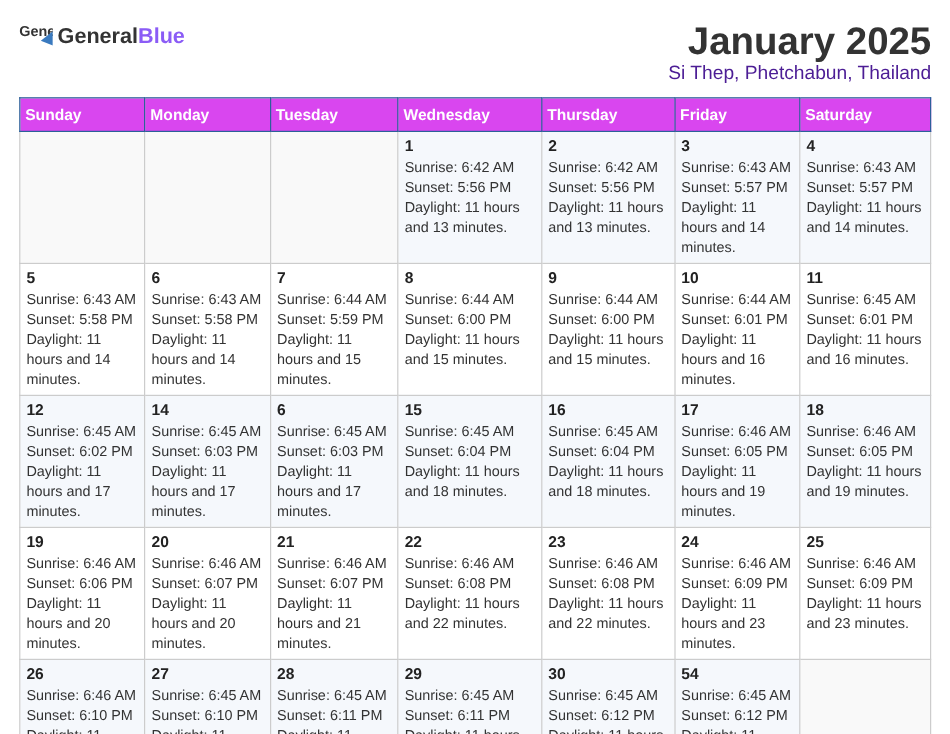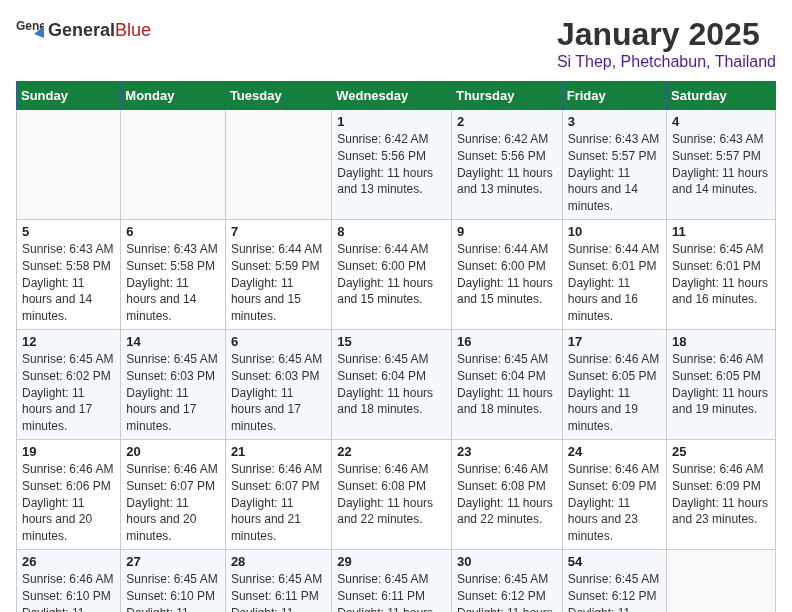--- a/index.html
+++ b/index.html
@@ -19,38 +19,38 @@
     .logo {
       display: flex;
       align-items: center;
       gap: 4px;
     }
     .logo-icon {
       width: 28px;
       height: 28px;
     }
     .title-area {
-      text-align: left;
+      text-align: right;
     }
     .calendar-title {
       font-size: 32px;
       font-weight: bold;
       color: #333;
     }
     .calendar-subtitle {
       font-size: 16px;
       color: #4c1d95;
     }
     table {
       width: 100%;
       border-collapse: collapse;
       font-size: 11px;
     }
     thead tr {
-      background-color: #15803d;
+      background-color: #d946ef;
       color: #fff;
     }
     thead th {
       padding: 6px 4px;
       text-align: left;
       font-size: 13px;
       font-weight: bold;
       border: 1px solid #2d6099;
     }
     tbody tr {
@@ -88,21 +88,21 @@
 </head>
 <body>
 
 <div class="header-area">
   <div class="logo">
     <svg class="logo-icon" viewBox="0 0 28 28" xmlns="http://www.w3.org/2000/svg">
       <text x="0" y="14" font-size="12" font-weight="bold" fill="#333">General</text>
       <polygon points="18,18 28,10 28,22" fill="#3a7abf"></polygon>
     </svg>
     <div>
-      <span style="font-size:18px;font-weight:bold;color:#333;">General</span><span style="font-size:18px;font-weight:normal;color:#b91c1c;">Blue</span>
+      <span style="font-size:18px;font-weight:bold;color:#333;">General</span><span style="font-size:18px;font-weight:bold;color:#8b5cf6;">Blue</span>
     </div>
   </div>
   <div class="title-area">
     <div class="calendar-title">January 2025</div>
     <div class="calendar-subtitle">Si Thep, Phetchabun, Thailand</div>
   </div>
 </div>
 
 <table>
   <thead>

